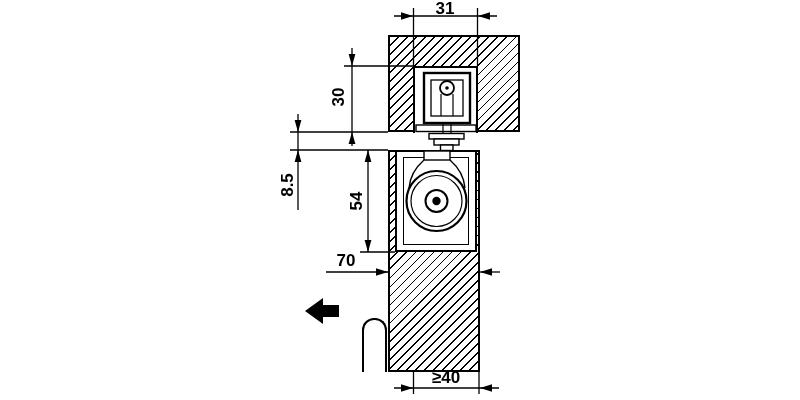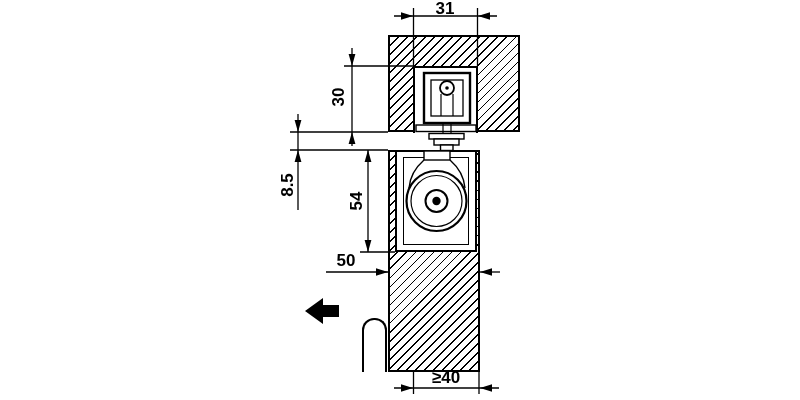--- a/index.html
+++ b/index.html
@@ -129,17 +129,17 @@
   </svg>
 
   <div class="dim-label" style="left:425px;top:0px;width:40px;">31</div>
 
   <div class="dim-label rot" style="left:319px;top:88px;width:40px;">30</div>
 
   <div class="dim-label rot" style="left:266px;top:176px;width:44px;">8.5</div>
 
   <div class="dim-label rot" style="left:337px;top:192px;width:40px;">54</div>
 
-  <div class="dim-label" style="left:326px;top:252px;width:40px;">50</div>
+  <div class="dim-label" style="left:326px;top:252px;width:40px;">70</div>
 
   <div class="dim-label" style="left:420px;top:369px;width:52px;">≥40</div>
 
 </div>
 
 </body></html>

